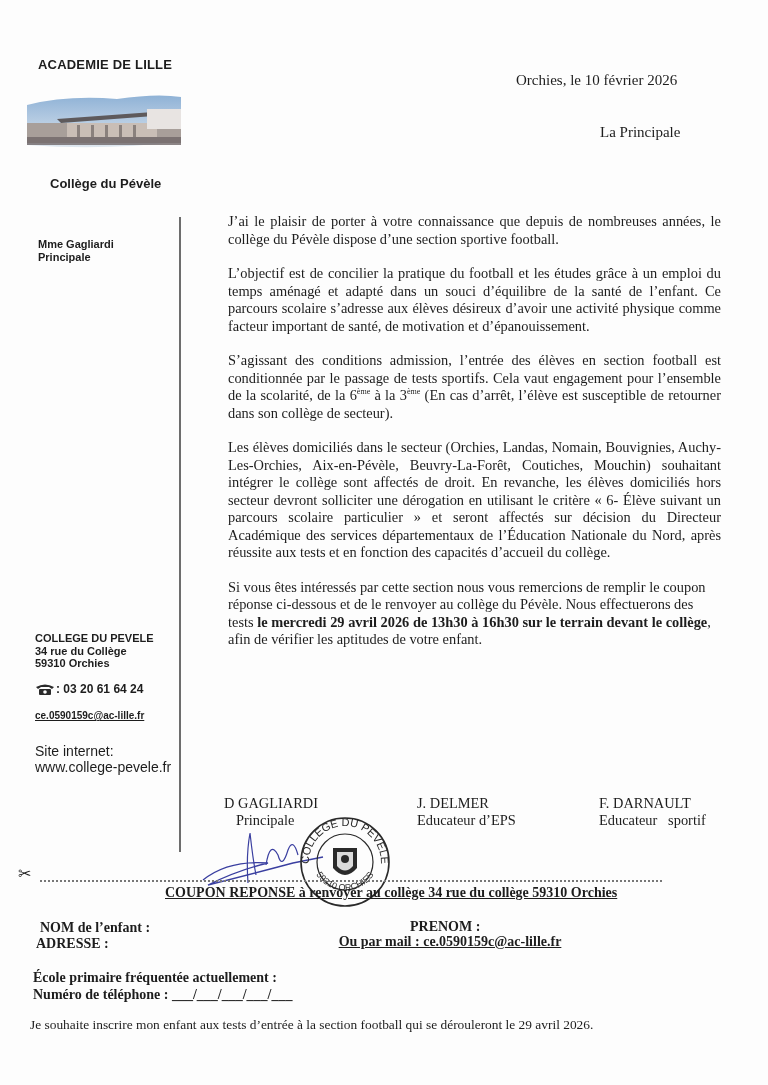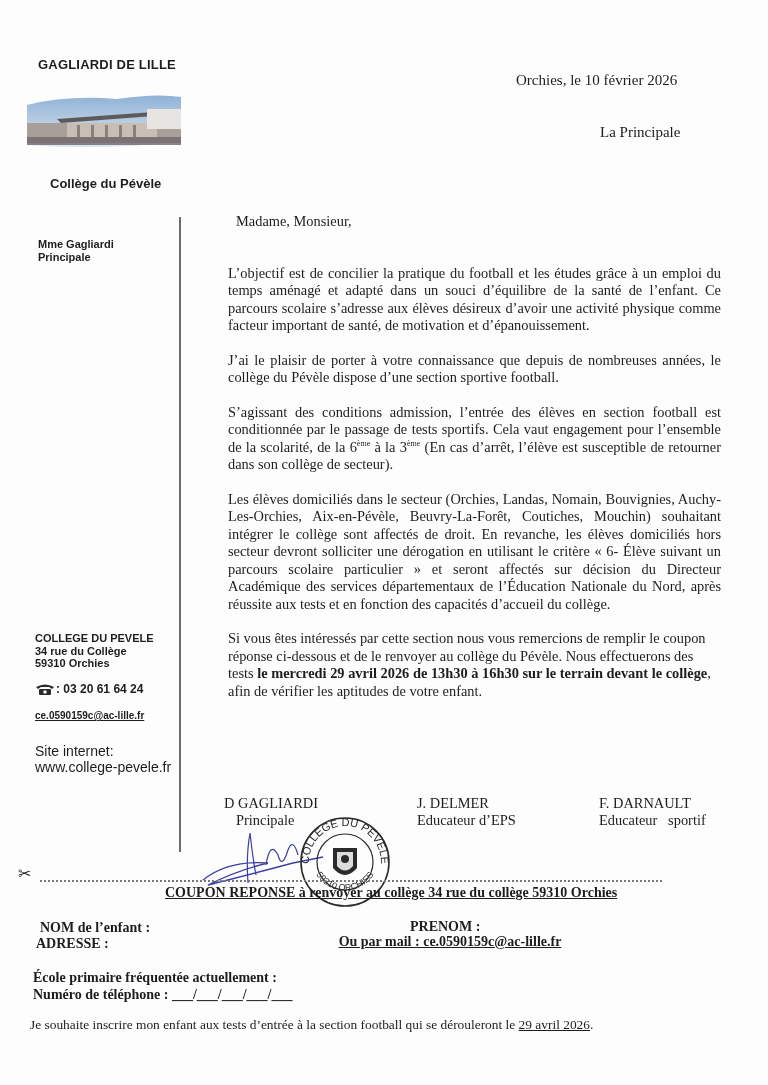--- a/index.html
+++ b/index.html
@@ -49,26 +49,26 @@
     
     #coupon-title { left: 165px; top: 885px; font-size: 14px; font-weight: bold; text-decoration: underline; white-space: nowrap; }
     #coupon-mail { left: 290px; top: 934px; width: 320px; text-align: center; font-size: 14px; font-weight: bold; text-decoration: underline; }
     .field { font-size: 14px; font-weight: bold; }
     #field-nom { left: 40px; top: 920px; }
     #field-adresse { left: 36px; top: 936px; }
     #field-prenom { left: 410px; top: 919px; }
     #field-ecole { left: 33px; top: 970px; text-align: center; }
     #field-tel { left: 33px; top: 987px; }
     #inscription { left: 30px; top: 1017px; font-size: 13.4px; }
-    #inscription .date { text-decoration: underline; }
+    #inscription .date { }
   </style>
 </head>
 <body class="serif">
 
-<div id="academie" class="abs sans">GAGLIARDI DE LILLE</div>
+<div id="academie" class="abs sans">ACADEMIE DE LILLE</div>
 
 <svg id="school-photo" class="abs" viewBox="0 0 154 60">
   <defs>
     <linearGradient id="sky" x1="0" y1="0" x2="0" y2="1">
       <stop offset="0" stop-color="#8fb2d6"></stop>
       <stop offset="1" stop-color="#dfe7ef"></stop>
     </linearGradient>
   </defs>
   <path d="M0 12 Q40 2 90 6 Q130 0 154 4 L154 48 Q80 58 0 52 Z" fill="url(#sky)"></path>
   <rect x="0" y="30" width="154" height="20" fill="#a89f9a"></rect>
@@ -113,23 +113,22 @@
 
 <div id="site-block" class="abs sans">
   <div>Site internet:</div>
   <div>www.college-pevele.fr</div>
 </div>
 
 <div id="date-line" class="abs">Orchies, le 10 février 2026</div>
 <div id="signature-title" class="abs">La Principale</div>
 
 <div id="letter" class="abs">
-  <p id="salutation">Madame, Monsieur,</p>
+  <p class="para">J’ai le plaisir de porter à votre connaissance que depuis de nombreuses années, le collège du Pévèle dispose d’une section sportive football.</p>
   <p class="para">L’objectif est de concilier la pratique du football et les études grâce à un emploi du temps aménagé et adapté dans un souci d’équilibre de la santé de l’enfant. Ce parcours scolaire s’adresse aux élèves désireux d’avoir une activité physique comme facteur important de santé, de motivation et d’épanouissement.</p>
-  <p class="para">J’ai le plaisir de porter à votre connaissance que depuis de nombreuses années, le collège du Pévèle dispose d’une section sportive football.</p>
   <p class="para"><span>S’agissant des conditions admission, l’entrée des élèves en section football est conditionnée par le passage de tests sportifs. Cela vaut engagement pour l’ensemble de la scolarité, de la 6</span><sup>ème</sup><span> à la 3</span><sup>ème</sup><span> (En cas d’arrêt, l’élève est susceptible de retourner dans son collège de secteur).</span></p>
   <p class="para">Les élèves domiciliés dans le secteur (Orchies, Landas, Nomain, Bouvignies, Auchy-Les-Orchies, Aix-en-Pévèle, Beuvry-La-Forêt, Coutiches, Mouchin) souhaitant intégrer le collège sont affectés de droit. En revanche, les élèves domiciliés hors secteur devront solliciter une dérogation en utilisant le critère « 6- Élève suivant un parcours scolaire particulier » et seront affectés sur décision du Directeur Académique des services départementaux de l’Éducation Nationale du Nord, après réussite aux tests et en fonction des capacités d’accueil du collège.</p>
   <p class="para" id="p-contact"><span>Si vous êtes intéressés par cette section nous vous remercions de remplir le coupon réponse ci-dessous et de le renvoyer au collège du Pévèle. Nous effectuerons des tests </span><b>le mercredi 29 avril 2026 de 13h30 à 16h30 sur le terrain devant le collège</b><span>, afin de vérifier les aptitudes de votre enfant.</span></p>
 </div>
 
 <div id="sig-1" class="abs sig">
   <div>D GAGLIARDI</div>
   <div class="role">Principale</div>
 </div>
 <div id="sig-2" class="abs sig">

